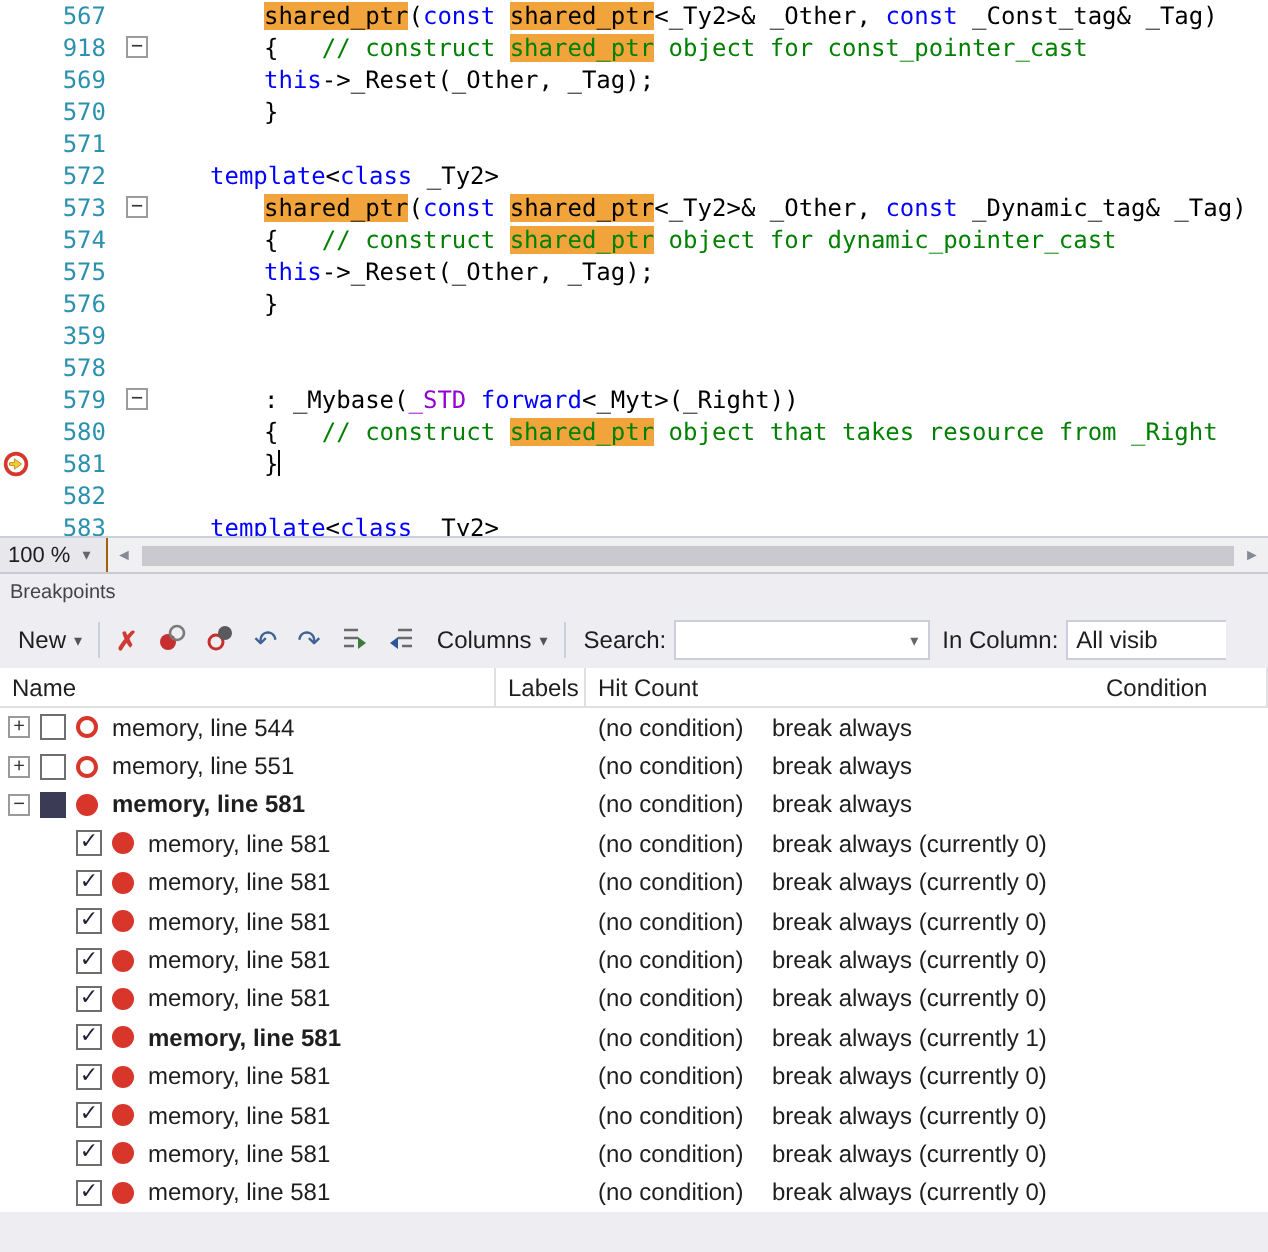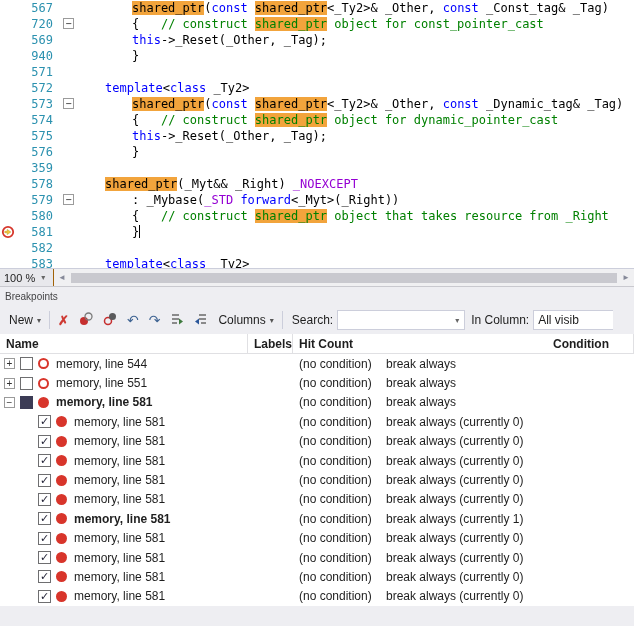--- a/index.html
+++ b/index.html
@@ -50,21 +50,21 @@
   .curve { font-size:14px; color:#3F6493; line-height:14px; }
   .combo { height:20px; background:#fff; border:1px solid #CCCEDB; display:flex;
            align-items:center; flex:none; }
   .combo-text { flex:1; padding:0 4px; white-space:nowrap; overflow:hidden; font-size:12px; }
   .combo-arrow { width:14px; text-align:center; font-size:8px; color:#666; flex:none; }
   .tb-label { margin:0 4px 0 6px; flex:none; }
   .search-combo { width:128px; }
   .incol-combo { width:80px; border-right:none; }
 
   .grid-header { height:20px; background:#fff; display:flex; align-items:center;
-                 border-bottom:1px solid #E0E0E3; font-size:12px; color:#1E1E1E;font-weight:bold; }
+                 border-bottom:1px solid #E0E0E3; font-size:12px; color:#1E1E1E; }
   .h-cell { height:100%; display:flex; align-items:center; padding-left:6px;
             border-right:1px solid #E0E0E3; }
   .h-name { width:248px; flex:none; }
   .h-labels { width:45px; flex:none; }
   .h-cond { width:87px; flex:none; }
   .h-hit { flex:1; border-right:none; }
 
   .bp-rows { height:252px; background:#fff; overflow:hidden; }
   .bp-row { display:flex; align-items:center; height:19.4px; font-size:12px; color:#1E1E1E; }
   .cell { overflow:hidden; white-space:nowrap; }
@@ -86,31 +86,31 @@
   .bp-name.bold { font-weight:bold; }
 </style>
 </head>
 <body>
 
 <div class="screen">
 
   <div class="editor">
     <div id="code-lines">
         <div class="code-line"><div class="glyph-margin"></div><div class="line-num">567</div><div class="fold-margin"></div><div class="code-text" style="padding-left: 54px;"><span class="tok-hl">shared_ptr</span><span class="tok-p">(</span><span class="tok-k">const</span><span class="tok-p"> </span><span class="tok-hl">shared_ptr</span><span class="tok-p">&lt;_Ty2&gt;&amp; _Other, </span><span class="tok-k">const</span><span class="tok-p"> _Const_tag&amp; _Tag)</span></div></div>
-        <div class="code-line"><div class="glyph-margin"></div><div class="line-num">720</div><div class="fold-margin"><span class="fold-box">−</span></div><div class="code-text" style="padding-left: 54px;"><span class="tok-p">{   </span><span class="tok-cm">// construct </span><span class="tok-hlc">shared_ptr</span><span class="tok-cm"> object for const_pointer_cast</span></div></div>
+        <div class="code-line"><div class="glyph-margin"></div><div class="line-num">918</div><div class="fold-margin"><span class="fold-box">−</span></div><div class="code-text" style="padding-left: 54px;"><span class="tok-p">{   </span><span class="tok-cm">// construct </span><span class="tok-hlc">shared_ptr</span><span class="tok-cm"> object for const_pointer_cast</span></div></div>
         <div class="code-line"><div class="glyph-margin"></div><div class="line-num">569</div><div class="fold-margin"></div><div class="code-text" style="padding-left: 54px;"><span class="tok-k">this</span><span class="tok-p">-&gt;_Reset(_Other, _Tag);</span></div></div>
-        <div class="code-line"><div class="glyph-margin"></div><div class="line-num">940</div><div class="fold-margin"></div><div class="code-text" style="padding-left: 54px;"><span class="tok-p">}</span></div></div>
+        <div class="code-line"><div class="glyph-margin"></div><div class="line-num">570</div><div class="fold-margin"></div><div class="code-text" style="padding-left: 54px;"><span class="tok-p">}</span></div></div>
         <div class="code-line"><div class="glyph-margin"></div><div class="line-num">571</div><div class="fold-margin"></div><div class="code-text" style="padding-left: 0px;"></div></div>
         <div class="code-line"><div class="glyph-margin"></div><div class="line-num">572</div><div class="fold-margin"></div><div class="code-text" style="padding-left: 27px;"><span class="tok-k">template</span><span class="tok-p">&lt;</span><span class="tok-k">class</span><span class="tok-p"> _Ty2&gt;</span></div></div>
         <div class="code-line"><div class="glyph-margin"></div><div class="line-num">573</div><div class="fold-margin"><span class="fold-box">−</span></div><div class="code-text" style="padding-left: 54px;"><span class="tok-hl">shared_ptr</span><span class="tok-p">(</span><span class="tok-k">const</span><span class="tok-p"> </span><span class="tok-hl">shared_ptr</span><span class="tok-p">&lt;_Ty2&gt;&amp; _Other, </span><span class="tok-k">const</span><span class="tok-p"> _Dynamic_tag&amp; _Tag)</span></div></div>
         <div class="code-line"><div class="glyph-margin"></div><div class="line-num">574</div><div class="fold-margin"></div><div class="code-text" style="padding-left: 54px;"><span class="tok-p">{   </span><span class="tok-cm">// construct </span><span class="tok-hlc">shared_ptr</span><span class="tok-cm"> object for dynamic_pointer_cast</span></div></div>
         <div class="code-line"><div class="glyph-margin"></div><div class="line-num">575</div><div class="fold-margin"></div><div class="code-text" style="padding-left: 54px;"><span class="tok-k">this</span><span class="tok-p">-&gt;_Reset(_Other, _Tag);</span></div></div>
         <div class="code-line"><div class="glyph-margin"></div><div class="line-num">576</div><div class="fold-margin"></div><div class="code-text" style="padding-left: 54px;"><span class="tok-p">}</span></div></div>
         <div class="code-line"><div class="glyph-margin"></div><div class="line-num">359</div><div class="fold-margin"></div><div class="code-text" style="padding-left: 0px;"></div></div>
-        <div class="code-line"><div class="glyph-margin"></div><div class="line-num">578</div><div class="fold-margin"></div><div class="code-text" style="padding-left: 27px;"><span class="tok-hl">shared_ptr</span><span class="tok-p">(_Myt&amp;&amp; _Right) </span><span class="tok-m">_NOEXCEPT</span></div></div>
+        <div class="code-line"><div class="glyph-margin"></div><div class="line-num">578</div><div class="fold-margin"></div></div>
         <div class="code-line"><div class="glyph-margin"></div><div class="line-num">579</div><div class="fold-margin"><span class="fold-box">−</span></div><div class="code-text" style="padding-left: 54px;"><span class="tok-p">: _Mybase(</span><span class="tok-m">_STD</span><span class="tok-p"> </span><span class="tok-k">forward</span><span class="tok-p">&lt;_Myt&gt;(_Right))</span></div></div>
         <div class="code-line"><div class="glyph-margin"></div><div class="line-num">580</div><div class="fold-margin"></div><div class="code-text" style="padding-left: 54px;"><span class="tok-p">{   </span><span class="tok-cm">// construct </span><span class="tok-hlc">shared_ptr</span><span class="tok-cm"> object that takes resource from _Right</span></div></div>
         <div class="code-line"><div class="glyph-margin"><svg width="14" height="14" viewBox="0 0 14 14">
               <circle cx="7" cy="7" r="5.2" fill="#fff" stroke="#D6372C" stroke-width="1.8"></circle>
               <path d="M3.8 6.3h2.4v-1.9l3.6 2.6-3.6 2.6v-1.9H3.8z" fill="#F6C73A" stroke="#B99A1D" stroke-width="0.5"></path>
             </svg></div><div class="line-num">581</div><div class="fold-margin"></div><div class="code-text" style="padding-left: 54px;"><span class="tok-p">}</span><span class="caret"></span></div></div>
         <div class="code-line"><div class="glyph-margin"></div><div class="line-num">582</div><div class="fold-margin"></div><div class="code-text" style="padding-left: 0px;"></div></div>
         <div class="code-line"><div class="glyph-margin"></div><div class="line-num">583</div><div class="fold-margin"></div><div class="code-text" style="padding-left: 27px;"><span class="tok-k">template</span><span class="tok-p">&lt;</span><span class="tok-k">class</span><span class="tok-p"> _Ty2&gt;</span></div></div>
         <div class="code-line"><div class="glyph-margin"></div><div class="line-num">827</div><div class="fold-margin"></div><div class="code-text" style="padding-left: 54px; margin-top: 20px;"><span class="tok-hl">shared_ptr</span><span class="tok-p">(</span><span class="tok-hl">shared_ptr</span><span class="tok-p">&lt;_Ty2&gt;&amp;&amp; _Right,</span></div></div>
       </div>

